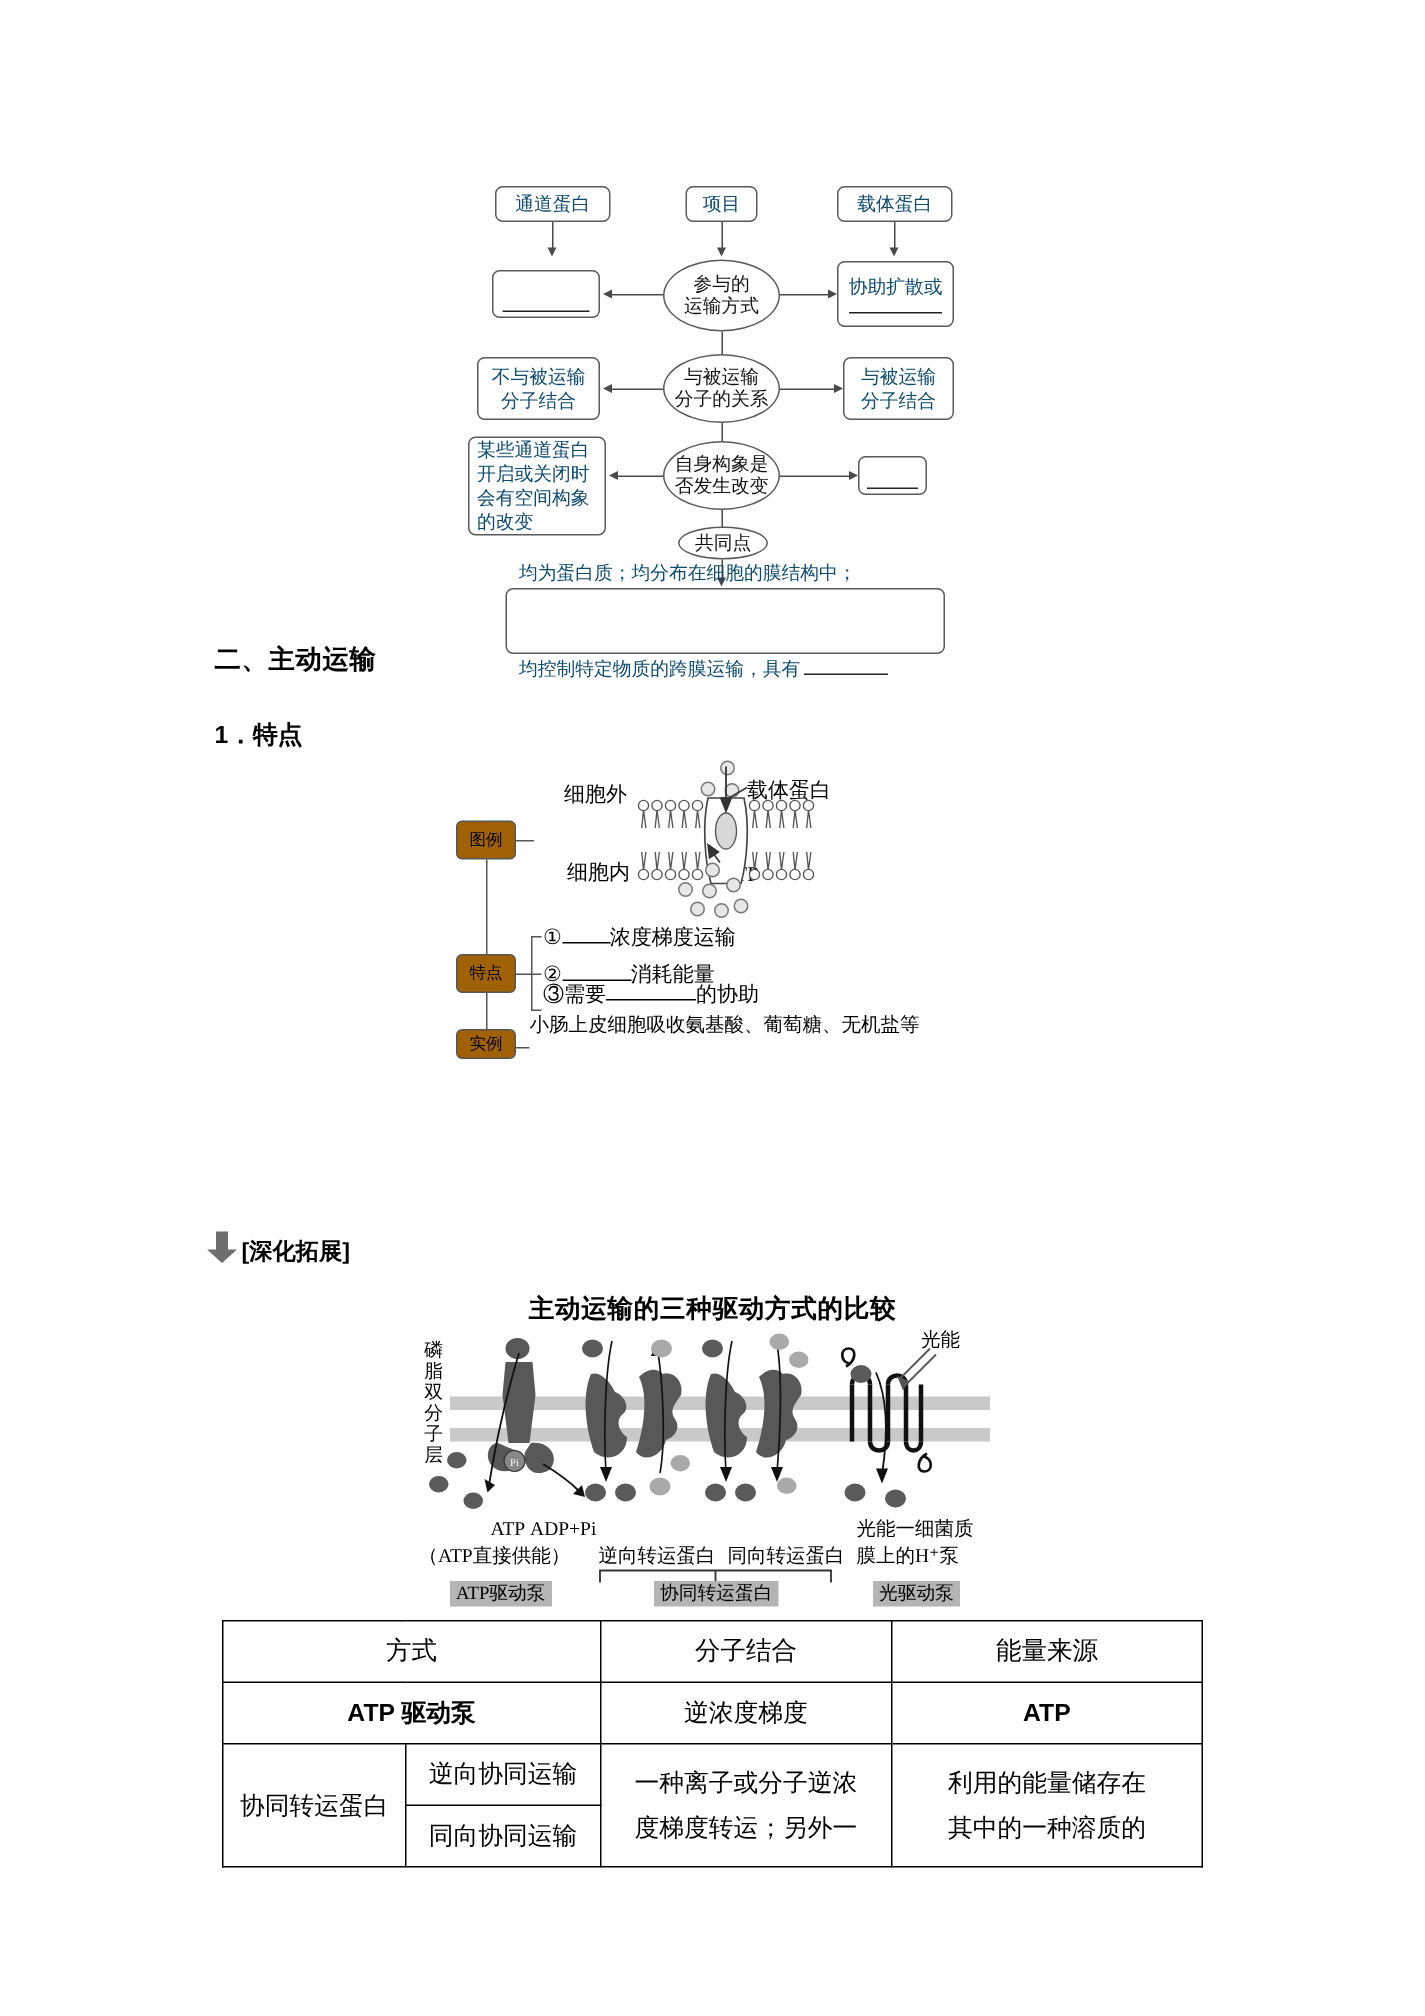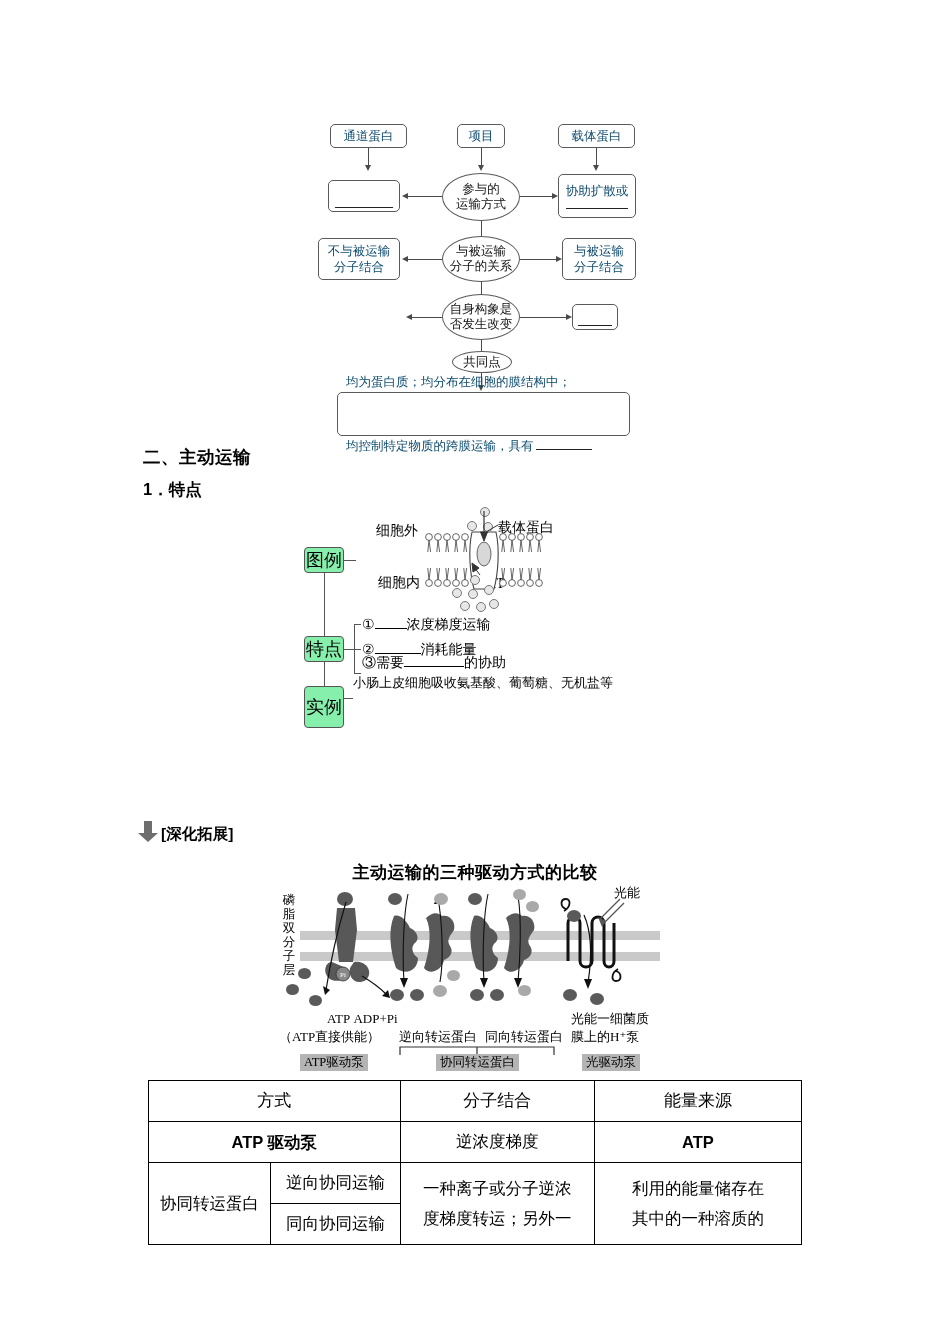--- a/index.html
+++ b/index.html
@@ -45,22 +45,22 @@
   .para{
     position:absolute;font-size:17px;line-height:33px;color:#000;
     font-family:"Liberation Serif","DejaVu Serif",serif;text-align:justify;
   }
   .para b{font-family:"Liberation Sans","DejaVu Sans",sans-serif;font-weight:bold;}
   .ul{display:inline-block;border-bottom:1.6px solid #000;vertical-align:-2px;}
 
   
   #mind{position:absolute;left:280px;top:505px;width:420px;height:200px;font-size:13.5px;}
   #mind .nodebox{
-    position:absolute;border:1px solid #555;border-radius:4px;background:#86efac;
-    font-size:18px;line-height:16px;padding:1px 3px;box-sizing:border-box;
+    position:absolute;border:1px solid #555;border-radius:4px;background:#a16207;
+    font-size:11px;line-height:16px;padding:1px 3px;box-sizing:border-box;
     display:flex;align-items:center;justify-content:center;white-space:nowrap;
   }
   #mind .txt{position:absolute;white-space:nowrap;font-size:14px;line-height:17px;}
   #mind .bl{display:inline-block;border-bottom:1.2px solid #000;}
   .mline{position:absolute;background:#555;}
 
   
   .circ{position:absolute;border:1.1px solid #777;border-radius:50%;background:#e7e7e7;}
 
   
@@ -166,20 +166,26 @@
     <div class="fline" style="left:220px;top:141px;width:36px;height:1.2px;"></div>
     <div class="arrow-r" style="left:256px;top:137.5px;"></div>
     <div class="fline" style="left:181px;top:164px;width:1.2px;height:14px;"></div>
 
     <div class="ell" style="left:142px;top:176px;width:78px;height:46px;">
       <span style="display:block;">
         <span>自身构象是</span><br>
         <span>否发生改变</span>
       </span>
     </div>
+    <div class="box left-al" style="left:12px;top:173px;width:92px;height:66px;flex-direction:column;align-items:flex-start;justify-content:center;padding-left:5px;">
+      <span style="line-height:16px;">某些通道蛋白</span>
+      <span style="line-height:16px;">开启或关闭时</span>
+      <span style="line-height:16px;">会有空间构象</span>
+      <span style="line-height:16px;">的改变</span>
+    </div>
     <div class="box" style="left:272px;top:186px;width:46px;height:26px;align-items:flex-end;padding-bottom:3px;">
       <span class="blank" style="width:34px;height:8px;"></span>
     </div>
     <div class="fline" style="left:112px;top:199px;width:30px;height:1.2px;"></div>
     <div class="arrow-l" style="left:106px;top:195.5px;"></div>
     <div class="fline" style="left:220px;top:199px;width:46px;height:1.2px;"></div>
     <div class="arrow-r" style="left:266px;top:195.5px;"></div>
     <div class="fline" style="left:181px;top:222px;width:1.2px;height:13px;"></div>
 
     <div class="ell" style="left:152px;top:233px;width:60px;height:22px;">
@@ -189,35 +195,35 @@
     <div class="arrow-d" style="left:177.5px;top:267px;"></div>
 
     <div class="box left-al" style="left:37px;top:274px;width:293px;height:44px;flex-direction:column;align-items:flex-start;justify-content:center;padding-left:8px;">
       <span style="line-height:17px;">均为蛋白质；均分布在细胞的膜结构中；</span>
       <span style="line-height:17px;margin-top:47px;">
         <span>均控制特定物质的跨膜运输</span><span>，具有</span><span class="blank" style="width:56px;height:10px;margin-left:2px;"></span>
       </span>
     </div>
   </div>
 
-  <h2 class="h-sec" style="left:143px;top:445px;margin:0;">二、主动运输</h2>
+  <h2 class="h-sec" style="left:143px;top:427px;margin:0;">二、主动运输</h2>
 
   <h3 class="h-sub" style="left:143px;top:479px;margin:0;">1．特点</h3>
 
   <div id="mind">
 
     <div class="nodebox" style="left:24px;top:42px;width:40px;height:26px;">
       <span>图例</span>
     </div>
 
     <div class="nodebox" style="left:24px;top:131px;width:40px;height:26px;">
       <span>特点</span>
     </div>
 
-    <div class="nodebox" style="left:24px;top:181px;width:40px;height:42px;">
+    <div class="nodebox" style="left:24px;top:181px;width:40px;height:20px;">
       <span>实例</span>
     </div>
 
     <div class="mline" style="left:44px;top:68px;width:1.1px;height:63px;"></div>
     <div class="mline" style="left:44px;top:157px;width:1.1px;height:24px;"></div>
 
     <div class="mline" style="left:64px;top:55px;width:12px;height:1.1px;"></div>
     <div class="mline" style="left:64px;top:144px;width:10px;height:1.1px;"></div>
     <div class="mline" style="left:64px;top:193px;width:9px;height:1.1px;"></div>
 

